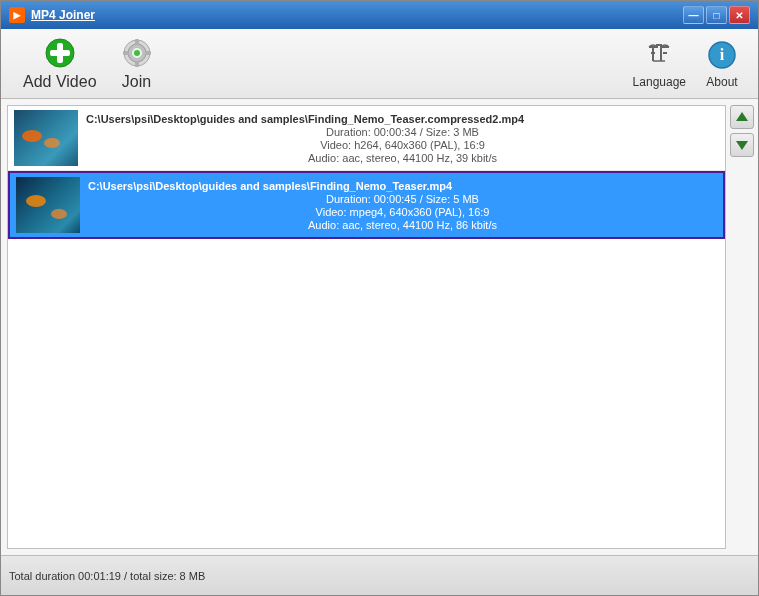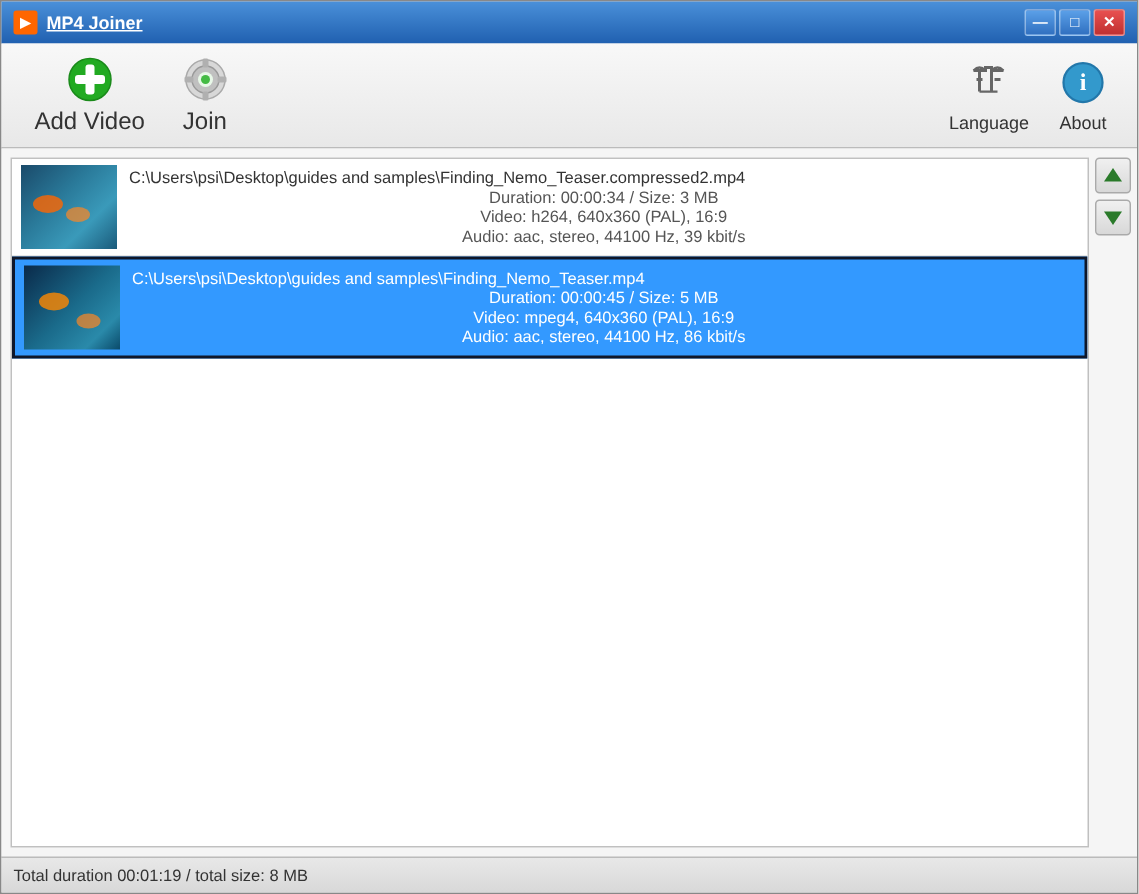--- a/index.html
+++ b/index.html
@@ -175,21 +175,21 @@
       display: flex;
       align-items: stretch;
       padding: 4px 6px;
       border-bottom: 1px solid #e8e8e8;
       gap: 8px;
       cursor: pointer;
     }
 
     .file-item.selected {
       background: #3399ff;
-      border: 2px solid #0f172a;
+      border: 2px solid #4c1d95;
       color: white;
     }
 
     .file-item.selected .file-meta {
       color: white;
     }
 
     .file-thumbnail {
       width: 64px;
       height: 56px;
@@ -204,37 +204,37 @@
     .file-info {
       flex: 1;
       display: flex;
       flex-direction: column;
       justify-content: center;
       gap: 1px;
     }
 
     .file-path {
       font-size: 11px;
-      font-weight: normal;
+      font-weight: bold;
       color: #333;
     }
 
     .file-item.selected .file-path {
       color: white;
     }
 
     .file-meta {
       font-size: 11px;
       color: #555;
       text-align: center;
     }
 
     
     .status-bar {
-      height: 24px;
+      height: 40px;
       background: linear-gradient(to bottom, #e8e8e8, #d8d8d8);
       border-top: 1px solid #bbb;
       display: flex;
       align-items: center;
       padding: 0 8px;
       font-size: 11px;
       color: #333;
       flex-shrink: 0;
     }
 

